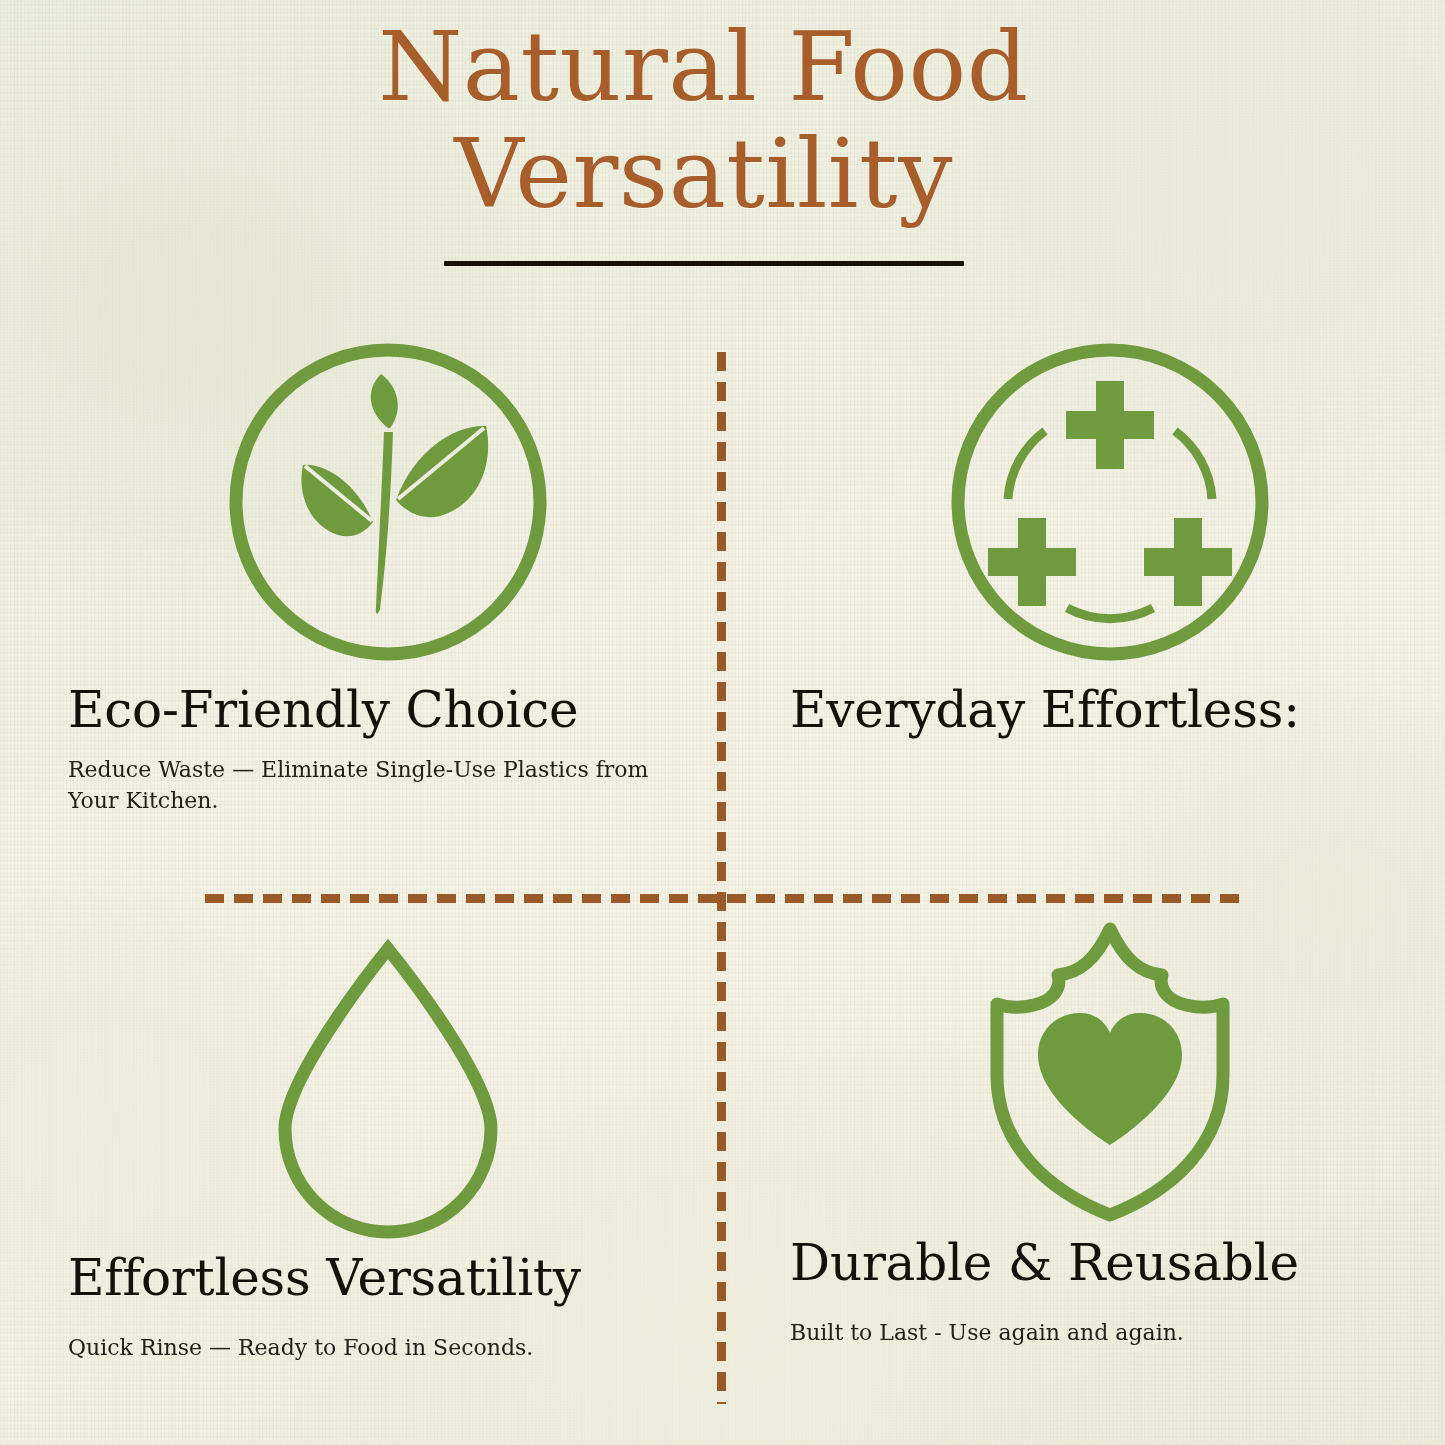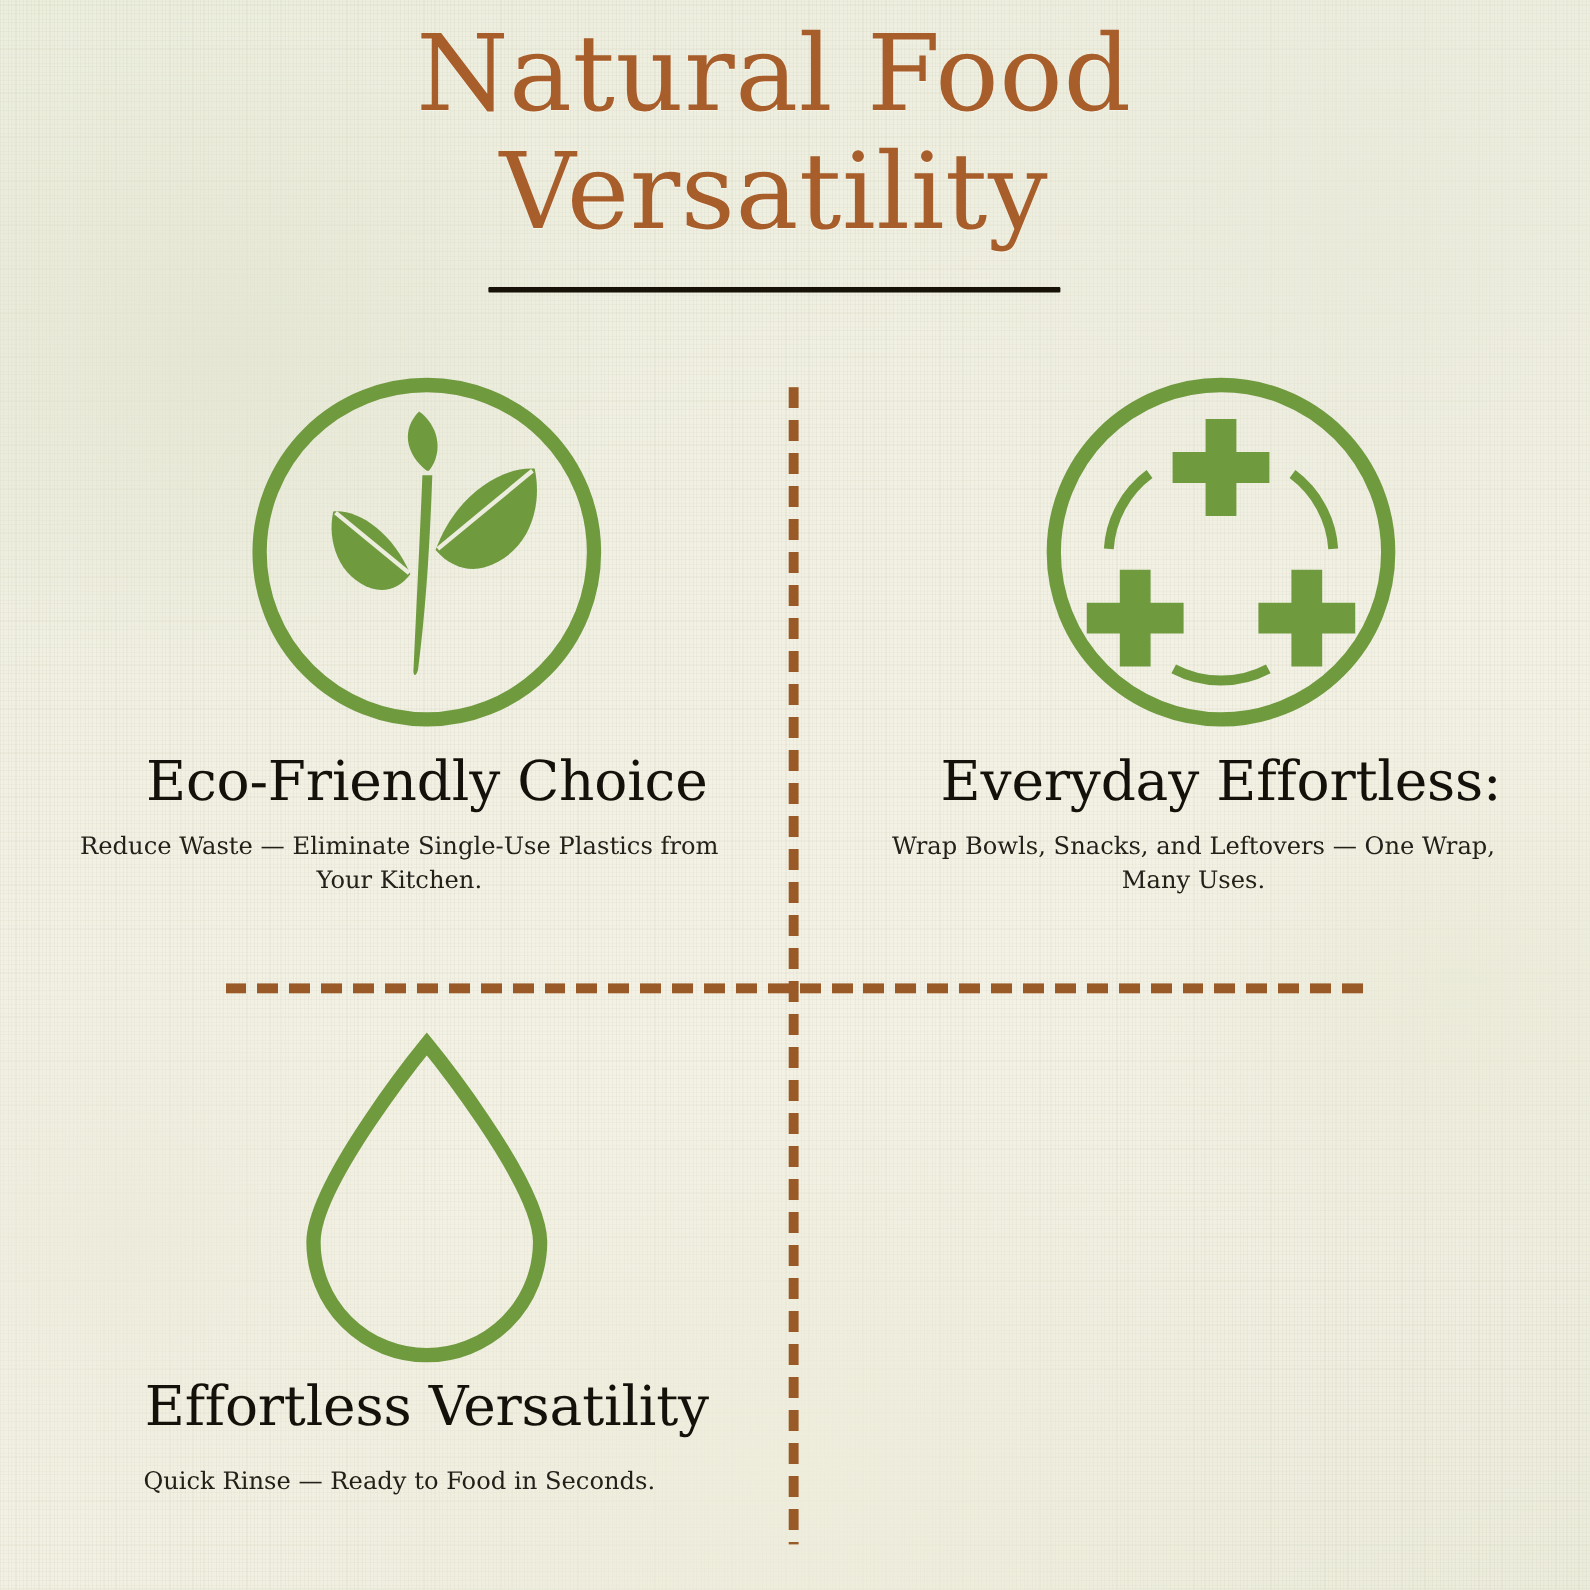--- a/index.html
+++ b/index.html
@@ -75,21 +75,20 @@
     border-radius: 1px;
   }
 
   
   .grid {
     position: absolute;
     top: 300px;
     left: 0;
     width: 1165px;
     height: 1145px;
-    text-align: center;
   }
   .cell {
     position: absolute;
     width: 640px;
   }
   .cell-tl { left: 68px;  top: 22px;  }
   .cell-tr { left: 790px; top: 22px;  }
   .cell-bl { left: 68px;  top: 620px; }
   .cell-br { left: 790px; top: 605px; }
 
@@ -201,31 +200,58 @@
           <path d="M234 186 h28 v30 h30 v28 h-30 v30 h-28 v-30 h-30 v-28 h30 z" fill="#6f9a3e"></path>
 
           <path d="M105 99 A 92 92 0 0 0 68 167" fill="none" stroke="#6f9a3e" stroke-width="9" stroke-linecap="butt"></path>
 
           <path d="M235 99 A 92 92 0 0 1 272 167" fill="none" stroke="#6f9a3e" stroke-width="9" stroke-linecap="butt"></path>
 
           <path d="M127 276 A 92 92 0 0 0 213 276" fill="none" stroke="#6f9a3e" stroke-width="9" stroke-linecap="butt"></path>
         </svg>
       </div>
       <h2 class="feature-title">Everyday Effortless:</h2>
-      <p class="feature-desc">Wrap Bowls, Snacks, and Leftovers — One Wrap, Many Uses.</p>
     </div>
 
     <div class="cell cell-bl">
       <div class="icon-wrap icon-drop">
         <svg width="250" height="300" viewBox="0 0 250 300" aria-label="water droplet outline">
           <path d="M125 14
                    C125 14 22 140 22 194
                    A 103 103 0 0 0 228 194
                    C228 140 125 14 125 14 Z" fill="none" stroke="#6f9a3e" stroke-width="13" stroke-linejoin="miter"></path>
         </svg>
       </div>
       <h2 class="feature-title">Effortless Versatility</h2>
       <p class="feature-desc">Quick Rinse — Ready to Food in Seconds.</p>
     </div>
 
+    <div class="cell cell-br">
+      <div class="icon-wrap icon-shield">
+        <svg width="260" height="310" viewBox="0 0 260 310" aria-label="shield with heart">
+
+          <path d="M130 14
+                   C144 44 160 58 182 60
+                   C178 74 188 86 206 90
+                   C218 93 232 93 243 89
+                   L243 160
+                   C243 230 192 276 130 300
+                   C68 276 17 230 17 160
+                   L17 89
+                   C28 93 42 93 54 90
+                   C72 86 82 74 78 60
+                   C100 58 116 44 130 14 Z" fill="none" stroke="#6f9a3e" stroke-width="13" stroke-linejoin="round"></path>
+
+          <path d="M130 230
+                   C130 230 58 186 58 140
+                   C58 114 78 98 100 98
+                   C116 98 126 108 130 118
+                   C134 108 144 98 160 98
+                   C182 98 202 114 202 140
+                   C202 186 130 230 130 230 Z" fill="#6f9a3e"></path>
+        </svg>
+      </div>
+      <h2 class="feature-title">Durable &amp; Reusable</h2>
+      <p class="feature-desc">Built to Last - Use again and again.</p>
+    </div>
 
   </div>
 </div>
 
 </body></html>

